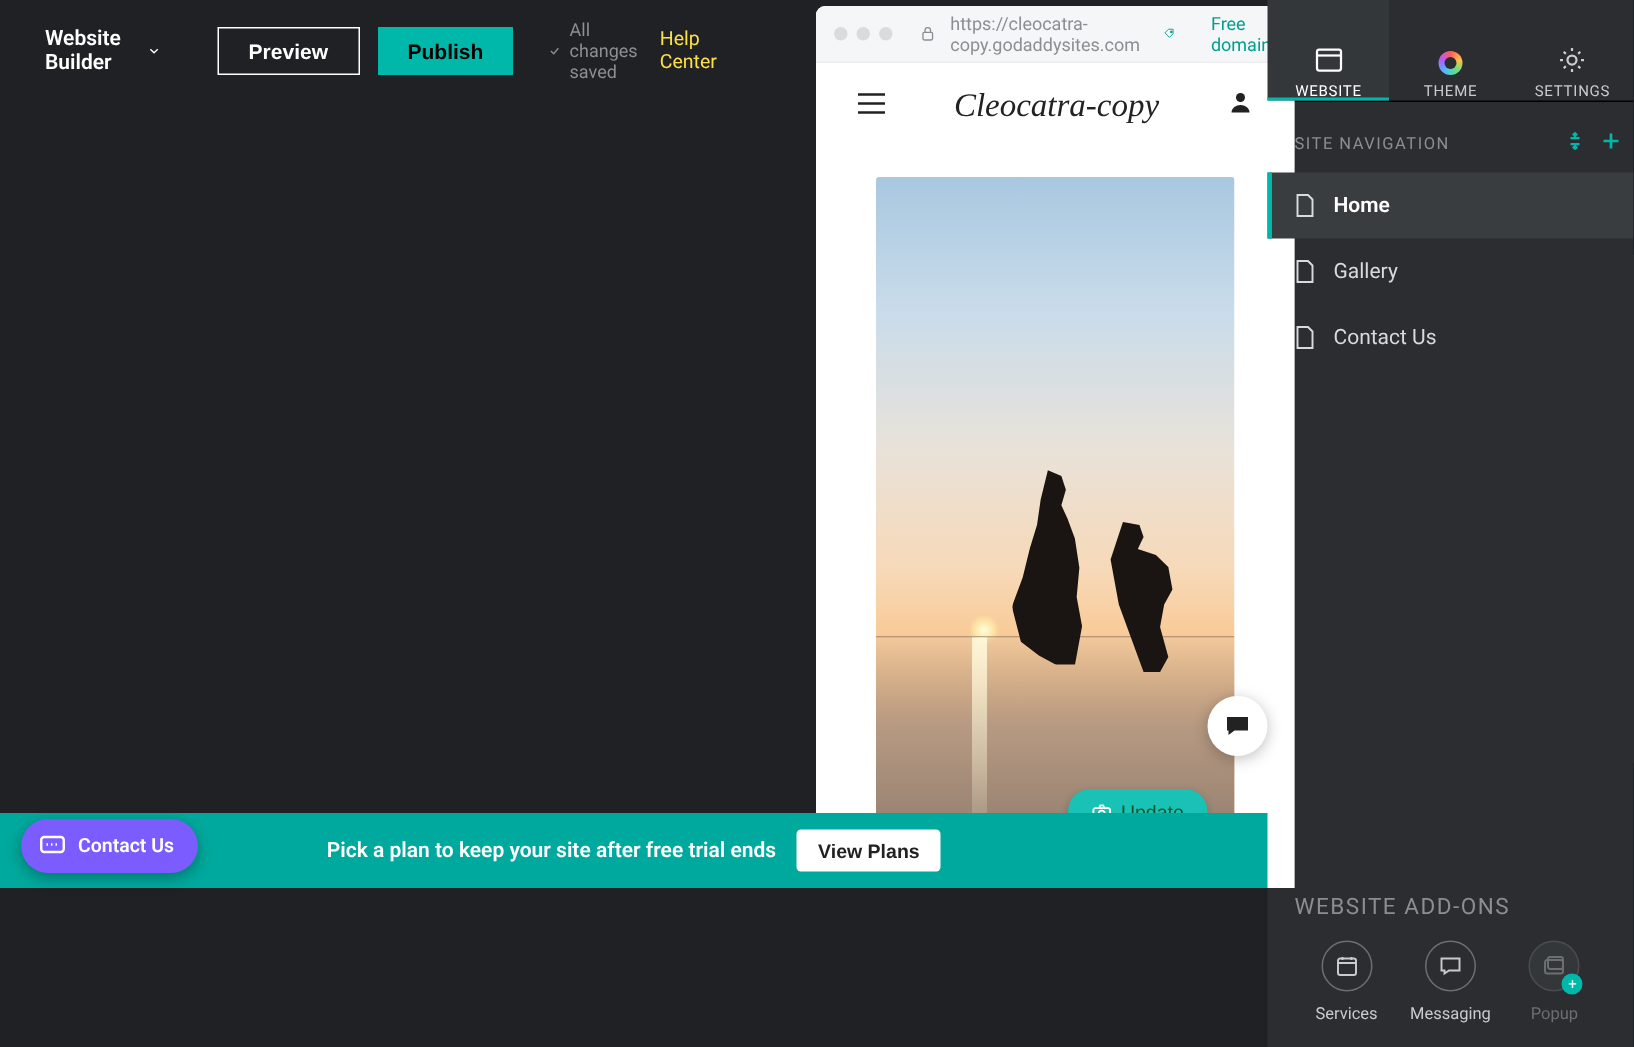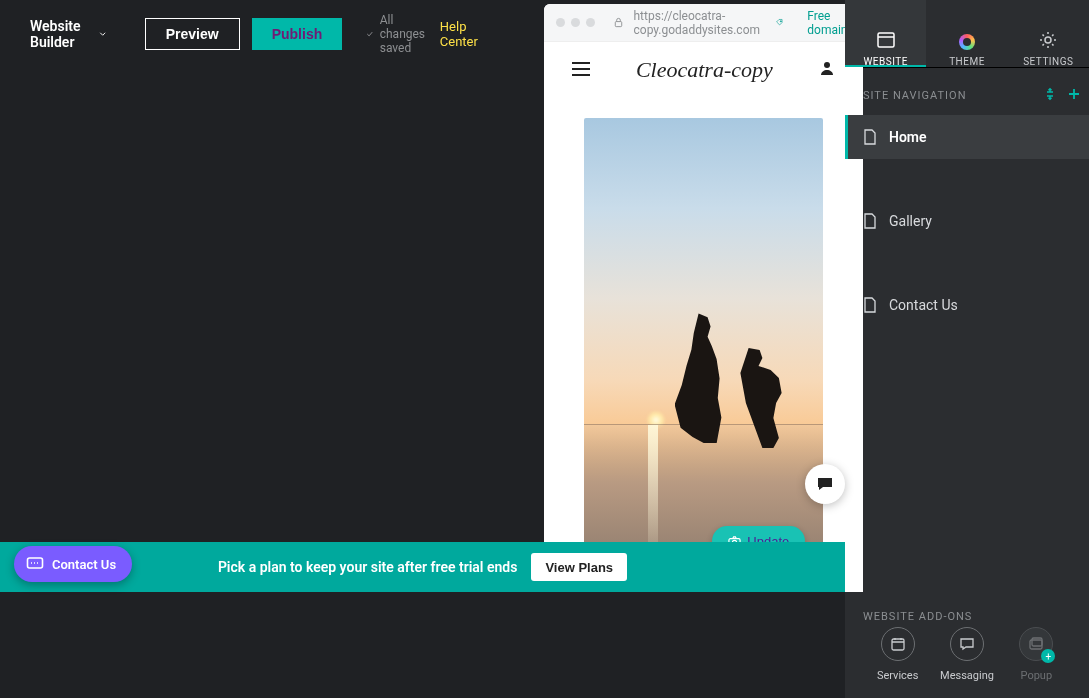--- a/index.html
+++ b/index.html
@@ -5,21 +5,21 @@
 * { box-sizing: border-box; margin: 0; padding: 0; }
 html, body { width: 1089px; height: 698px; font-family: -apple-system, BlinkMacSystemFont, "Segoe UI", Roboto, Arial, sans-serif; overflow: hidden; background:#1f2124; }
 .app { display:flex; width:1089px; height:698px; }
 .main { width:845px; height:592px; background:#1f2124; position:relative; display:flex; flex-direction:row; }
 .topbar { height:68px; display:flex; align-items:center; padding:0 30px; color:#fff; }
 .brand { font-size:14px; font-weight:600; display:flex; align-items:center; gap:8px; cursor:pointer; }
 .brand svg{ width:12px; height:12px; }
 .topbar .spacer-small{ width:60px; }
 .btn { height:32px; padding:0 20px; display:inline-flex; align-items:center; font-size:14px; cursor:pointer; border:none; }
 .btn-preview { background:transparent; color:#fff; border:1px solid #fff; margin-right:12px; font-weight:600;}
-.btn-publish { background:#00b8a9; color:#701a75; font-weight:600;}
+.btn-publish { background:#00b8a9; color:#000000; font-weight:600;}
 .saved { margin-left:24px; font-size:12px; color:#8d8f92; display:flex; align-items:center; gap:6px;}
 .saved svg{width:12px;height:12px;}
 .topbar-right{ margin-left:auto; font-size:13px; color:#fde047; cursor:pointer;}
 .canvas-wrap{ flex:1; padding:4px 30px 0 30px; position:relative;}
 .browser{ width:100%; height:100%; background:#fff; border-radius:6px 6px 0 0; display:flex; flex-direction:column; overflow:hidden;}
 .addrbar{ height:38px; background:#f5f6f7; display:flex; align-items:center; padding:0 12px; gap:10px; border-bottom:1px solid #eee;}
 .traffic{ display:flex; gap:6px;}
 .traffic span{ width:9px;height:9px;border-radius:50%; background:#d9dbdd; display:block;}
 .lock{ margin-left:8px; color:#8c8f92; display:flex; align-items:center;}
 .lock svg{width:11px;height:11px;}
@@ -34,21 +34,21 @@
 .avatar svg{width:16px;height:16px;}
 .hero{ margin:20px 40px 0 40px; height:452px; border-radius:2px; position:relative; overflow:hidden;}
 .sky{ position:absolute; inset:0; background:linear-gradient(180deg,#a8c8e0 0%, #c9dcea 20%, #e8e2d9 40%, #f7d9b8 58%, #f9c78f 70%, #e8b070 80%, #c99a6a 100%);}
 .sea{ position:absolute; left:0; right:0; bottom:0; height:32%; background:linear-gradient(180deg, rgba(234,198,160,0.5) 0%, #b89a82 40%, #8d7b6d 100%);}
 .horizon{position:absolute; left:0; right:0; bottom:32%; height:1px; background:rgba(120,100,90,0.5);}
 .sun{ position:absolute; left:26%; bottom:31%; width:20px; height:20px; background:radial-gradient(circle,#fffde6 0%, #ffe9a8 40%, rgba(255,233,168,0) 70%); border-radius:50%; filter:blur(1px);}
 .sunray{position:absolute; left:26.8%; bottom:0; width:10px; height:32%; background:linear-gradient(180deg, rgba(255,250,220,0.9), rgba(255,250,220,0));}
 .silh{ position:absolute; background:#1a1512; }
 .couple{ left:38%; bottom:28%; width:60px; height:130px; clip-path: polygon(40% 0%, 55% 3%, 60% 10%, 55% 18%, 62% 25%, 70% 35%, 75% 50%, 72% 65%, 78% 80%, 70% 100%, 50% 100%, 30% 95%, 10% 88%, 0% 70%, 12% 55%, 20% 40%, 28% 28%, 32% 15%);}
 .photog{ left:62%; bottom:27%; width:55px; height:100px; clip-path: polygon(30% 0%, 50% 2%, 55% 10%, 48% 18%, 70% 22%, 85% 30%, 90% 45%, 80% 55%, 75% 70%, 85% 90%, 75% 100%, 55% 100%, 45% 85%, 35% 70%, 25% 55%, 20% 40%, 15% 25%);}
-.update-btn{ position:absolute; right:18px; bottom:14px; background:#19c2b4; color:#4c1d95; border:none; height:30px; padding:0 16px; border-radius:16px; font-size:13px; display:flex; align-items:center; gap:6px; cursor:pointer; box-shadow:0 2px 6px rgba(0,0,0,0.2);}
+.update-btn{ position:absolute; right:18px; bottom:14px; background:#19c2b4; color:#14532d; border:none; height:30px; padding:0 16px; border-radius:16px; font-size:13px; display:flex; align-items:center; gap:6px; cursor:pointer; box-shadow:0 2px 6px rgba(0,0,0,0.2);}
 .update-btn svg{width:13px;height:13px;}
 .chat-bubble{ position:absolute; right:48px; bottom:88px; width:40px; height:40px; background:#fff; border-radius:50%; display:flex; align-items:center; justify-content:center; box-shadow:0 2px 10px rgba(0,0,0,0.25); cursor:pointer;}
 .chat-bubble svg{width:18px;height:18px;}
 .trialbar{ position:absolute; left:0; right:0; bottom:0; height:50px; background:#00a99d; display:flex; align-items:center; justify-content:center; gap:14px;}
 .trialbar span{ color:#fff; font-size:14px; font-weight:600;}
 .viewplans{ background:#fff; color:#222; border:none; height:28px; padding:0 14px; border-radius:3px; font-size:13px; font-weight:600; cursor:pointer;}
 .contact-pill{ position:absolute; left:14px; bottom:10px; background:#7a5cff; color:#fff; height:36px; border-radius:18px; padding:0 16px 0 12px; display:flex; align-items:center; gap:8px; font-size:13px; font-weight:600; cursor:pointer; box-shadow:0 3px 10px rgba(0,0,0,0.3);}
 .contact-pill svg{width:18px;height:18px;}
 
 .sidebar{ width:244px; height:698px; background:#2b2d30; display:flex; flex-direction:column; color:#d0d2d4;}
@@ -57,27 +57,27 @@
 .side-tab.active{ background:#34373a; color:#fff;}
 .side-tab.active::after{ content:""; position:absolute; left:0; right:0; bottom:0; height:2px; background:#00b8a9;}
 .side-tab svg{width:20px;height:20px;}
 .theme-ring{ width:16px;height:16px;border-radius:50%; background:conic-gradient(#ff5c5c,#ffc14d,#5ce27f,#4dbaff,#b15cff,#ff5c5c);}
 .theme-ring-inner{width:8px;height:8px;border-radius:50%;background:#2b2d30;}
 .theme-wrap{width:16px;height:16px;display:flex;align-items:center;justify-content:center;}
 .sec-head{ padding:18px 8px 10px 18px; display:flex; align-items:center;}
 .sec-title{ font-size:11px; letter-spacing:1px; color:#8b8e91; flex:1;}
 .sec-icon{ color:#00b8a9; margin-left:10px; cursor:pointer;}
 .sec-icon svg{width:14px;height:14px;}
-.nav-list{ display:flex; flex-direction:column;gap:40px;}
+.nav-list{ display:flex; flex-direction:column;}
 .nav-item{ height:44px; display:flex; align-items:center; padding:0 18px; gap:12px; font-size:14px; color:#d8dadd; cursor:pointer; position:relative;}
 .nav-item.active{ background:#3a3d40; color:#fff; font-weight:600;}
 .nav-item.active::before{ content:""; position:absolute; left:0; top:0; bottom:0; width:3px; background:#00b8a9;}
 .nav-item svg{width:14px;height:16px;}
 .addons{ margin-top:auto; padding:0 18px 16px 18px;}
-.addons-title{ font-size:11px; letter-spacing:1px; color:#8b8e91; margin-bottom:4px;}
+.addons-title{ font-size:15px; letter-spacing:1px; color:#8b8e91; margin-bottom:14px;}
 .addons-row{ display:flex; justify-content:space-around; align-items:flex-start;}
 .addon{ display:flex; flex-direction:column; align-items:center; gap:8px; cursor:pointer; color:#c9cbce; font-size:11px; width:70px;}
 .addon.disabled{ color:#6c6f72;}
 .addon-circ{ width:34px; height:34px; border:1px solid #6c6f72; border-radius:50%; display:flex; align-items:center; justify-content:center; position:relative;}
 .addon.disabled .addon-circ{ border-color:#4a4d50; background:#34373a;}
 .addon-circ svg{width:16px;height:16px;}
 .plusbadge{ position:absolute; right:-3px; bottom:-3px; width:14px; height:14px; border-radius:50%; background:#00b8a9; color:#fff; font-size:10px; display:flex; align-items:center; justify-content:center;}
 </style>
 </head>
 <body>

